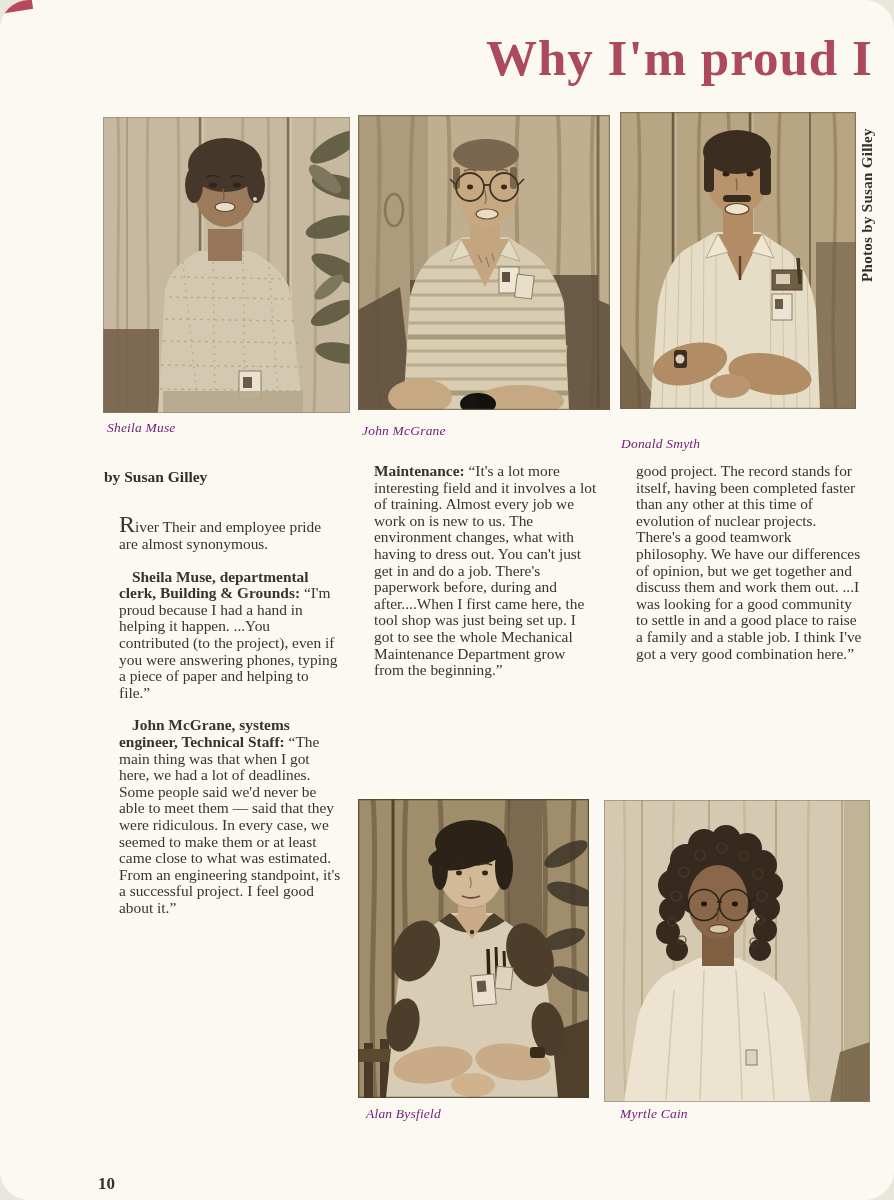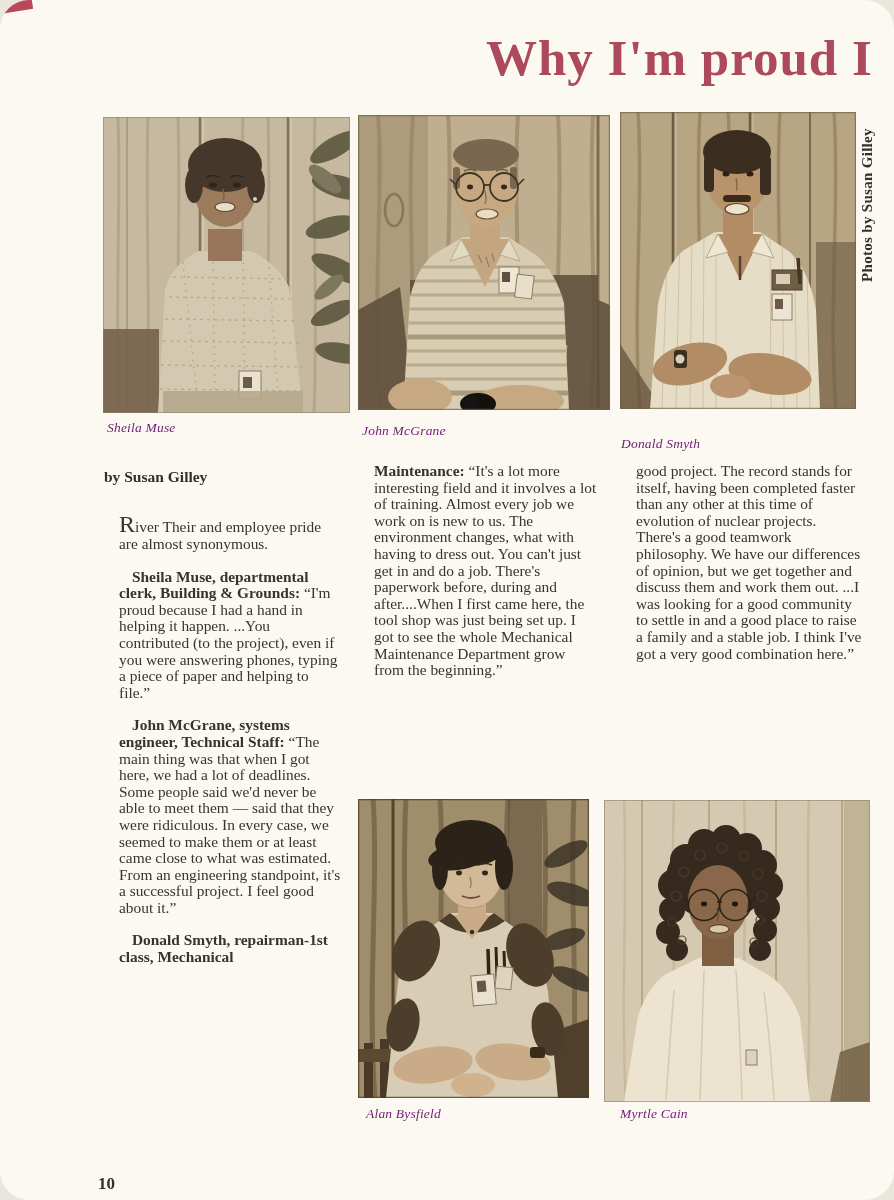--- a/index.html
+++ b/index.html
@@ -412,21 +412,20 @@
   <div class="caption cap-e">Myrtle Cain</div>
 
   <div class="credit-vertical">Photos by Susan Gilley</div>
 
   <div class="byline">by Susan Gilley</div>
 
   <div class="col col-1">
       <p class=""><span class="seg-lead">R</span><span class="seg-normal">iver Their and employee pride are almost synonymous.</span></p>
       <p class="indent"><span class="seg-bold">Sheila Muse, departmental clerk, Building &amp; Grounds:</span><span class="seg-normal"> “I'm proud because I had a hand in helping it happen. ...You contributed (to the project), even if you were answering phones, typing a piece of paper and helping to file.”</span></p>
       <p class="indent"><span class="seg-bold">John McGrane, systems engineer, Technical Staff:</span><span class="seg-normal"> “The main thing was that when I got here, we had a lot of deadlines. Some people said we'd never be able to meet them — said that they were ridiculous. In every case, we seemed to make them or at least came close to what was estimated. From an engineering standpoint, it's a successful project. I feel good about it.”</span></p>
-      <p class="indent"><span class="seg-bold">Donald Smyth, repairman-1st class, Mechanical</span></p>
     </div>
   <div class="col col-2">
       <p class=""><span class="seg-bold">Maintenance:</span><span class="seg-normal"> “It's a lot more interesting field and it involves a lot of training. Almost every job we work on is new to us. The environment changes, what with having to dress out. You can't just get in and do a job. There's paperwork before, during and after....When I first came here, the tool shop was just being set up. I got to see the whole Mechanical Maintenance Department grow from the beginning.”</span></p>
     </div>
   <div class="col col-3">
       <p class=""><span class="seg-normal">good project. The record stands for itself, having been completed faster than any other at this time of evolution of nuclear projects. There's a good teamwork philosophy. We have our differences of opinion, but we get together and discuss them and work them out. ...I was looking for a good community to settle in and a good place to raise a family and a stable job. I think I've got a very good combination here.”</span></p>
     </div>
 
   <div class="page-number">10</div>
 

